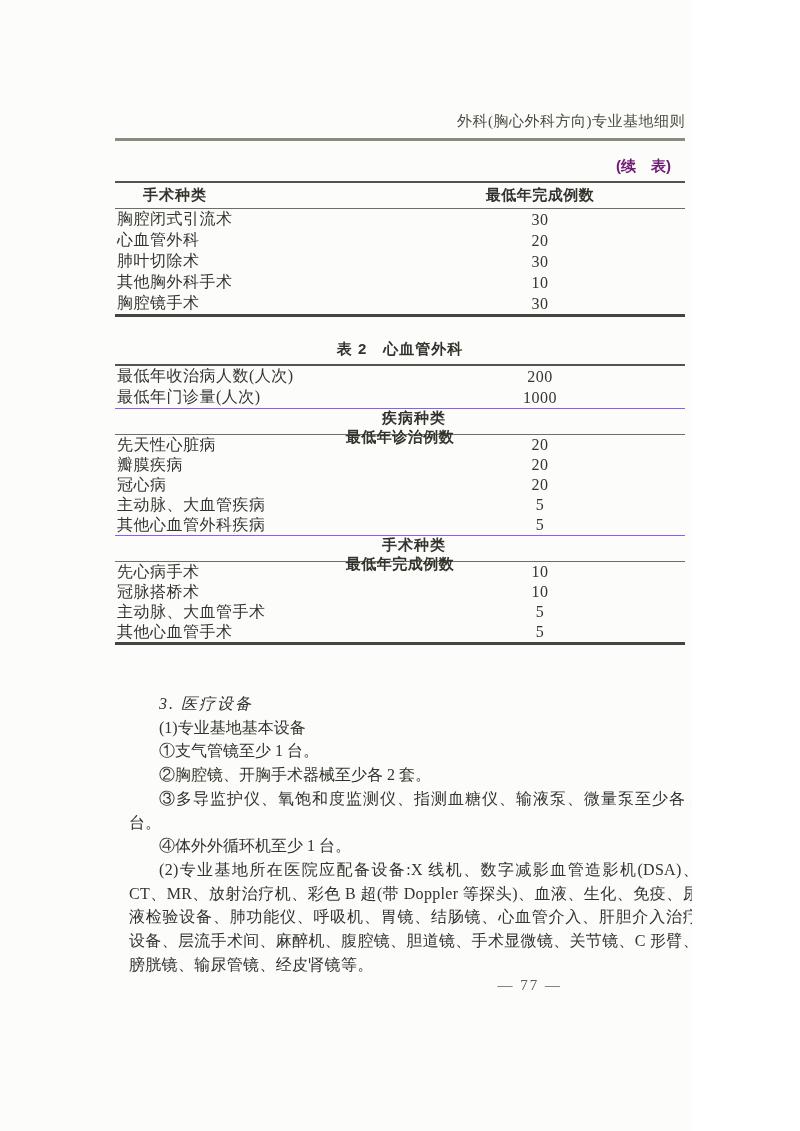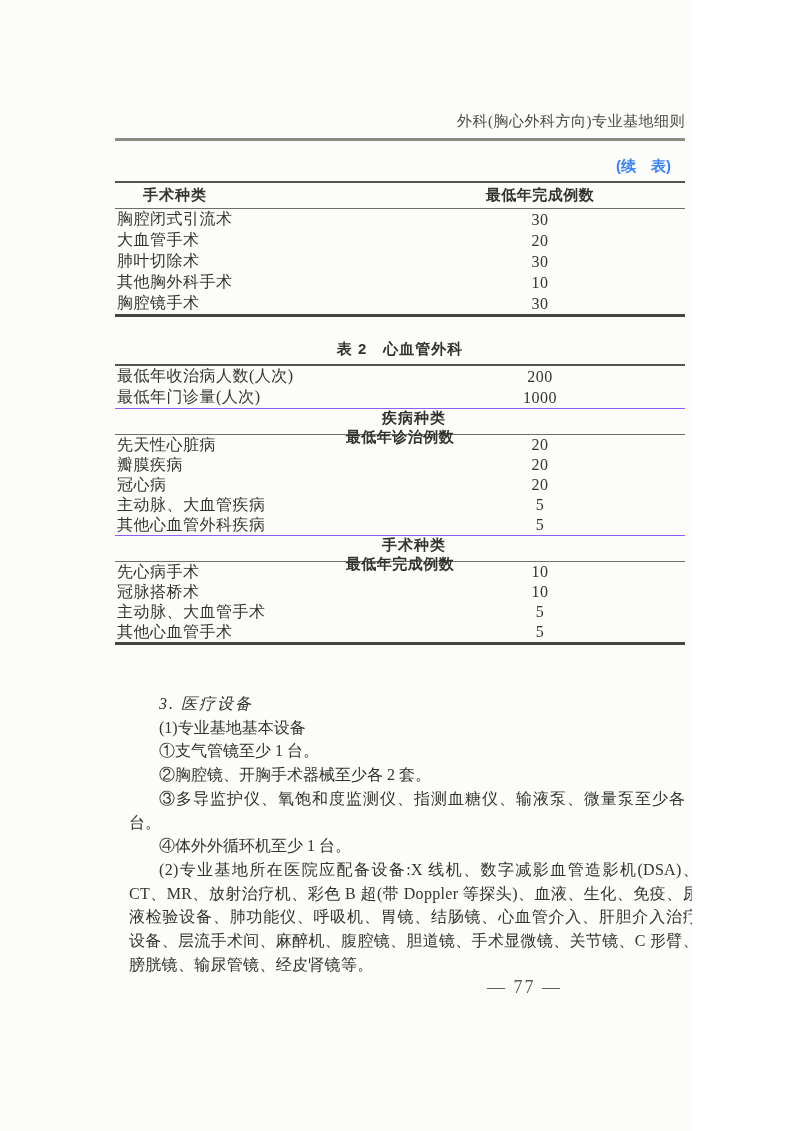--- a/index.html
+++ b/index.html
@@ -27,21 +27,21 @@
 
   
   .continued {
     top:157px;
     text-align:right;
     padding-right:14px;
     box-sizing:border-box;
     font-family:"Liberation Sans","DejaVu Sans",sans-serif;
     font-weight:bold;
     font-size:15px;
-    color:#3b82f6;
+    color:#701a75;
   }
 
   
   .tbl { border-top:2px solid #55544c; border-bottom:3px solid #45443d; }
   .t1 { top:181px; }
   .t2 { top:364px; }
   .trow, .thead-row { display:flex; align-items:center; }
   .trow { height:21px; font-size:16px; }
   .t2 .trow { height:20px; }
   .t2 .trow.summary { height:21px; }
@@ -84,21 +84,21 @@
     text-indent:34px;
     letter-spacing:2px;
   }
   .para { text-indent:30px; letter-spacing:0.3px; }
 
   
   .page-num {
     position:absolute;
     top:977px;
     right:130px;
-    font-size:18px;
+    font-size:15px;
     letter-spacing:2px;
     color:#5b5a55;
   }
 </style>
 </head>
 <body>
 
 <div class="page">
 
   <div class="abs running-head">外科(胸心外科方向)专业基地细则</div>
@@ -108,21 +108,21 @@
   <div class="abs tbl t1">
     <div class="thead-row">
       <div class="cell-label">手术种类</div>
       <div class="cell-val">最低年完成例数</div>
     </div>
     <div class="trow">
       <div class="cell-label">胸腔闭式引流术</div>
       <div class="cell-val">30</div>
     </div>
     <div class="trow">
-      <div class="cell-label">大血管手术</div>
+      <div class="cell-label">心血管外科</div>
       <div class="cell-val">20</div>
     </div>
     <div class="trow">
       <div class="cell-label">肺叶切除术</div>
       <div class="cell-val">30</div>
     </div>
     <div class="trow">
       <div class="cell-label">其他胸外科手术</div>
       <div class="cell-val">10</div>
     </div>

